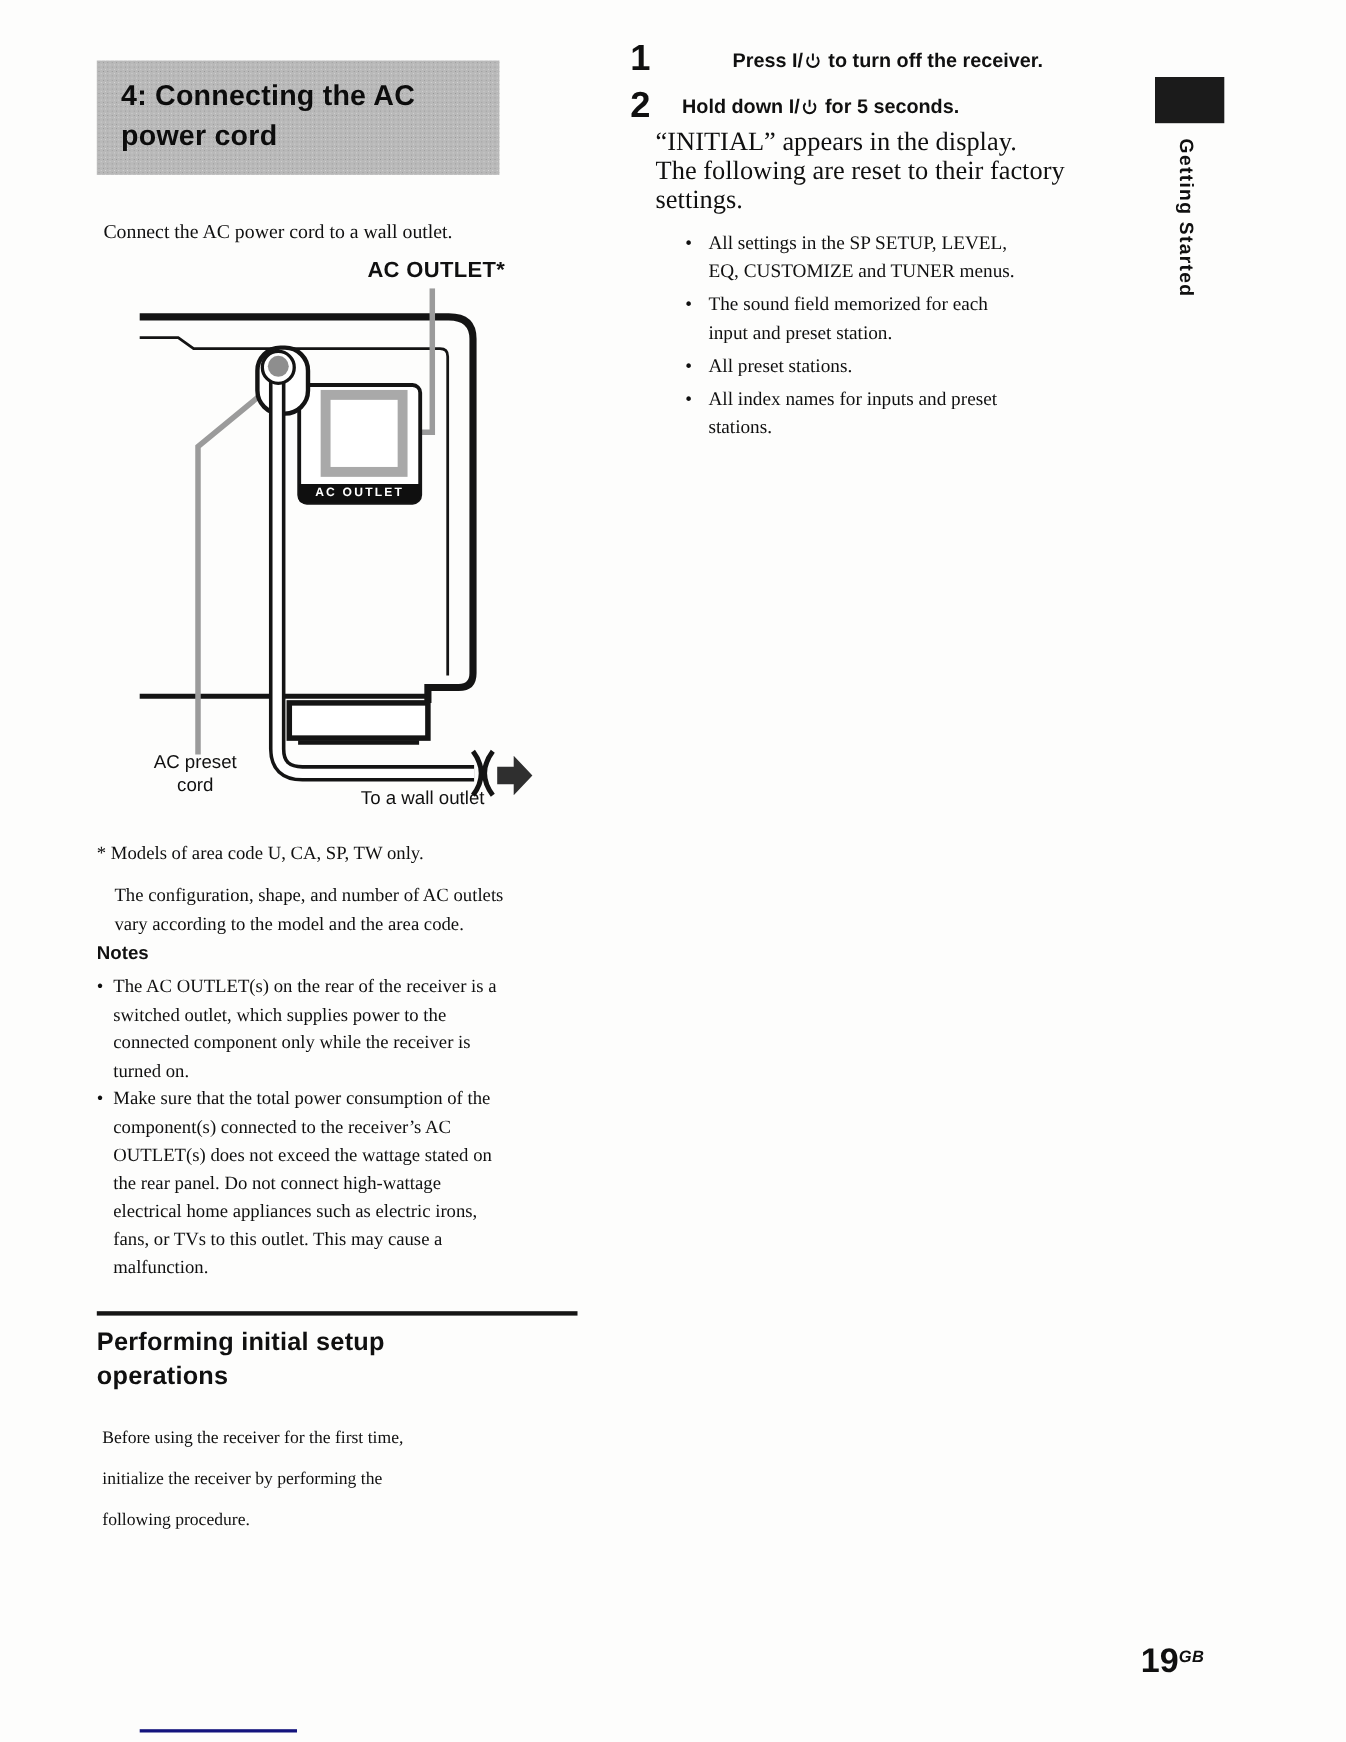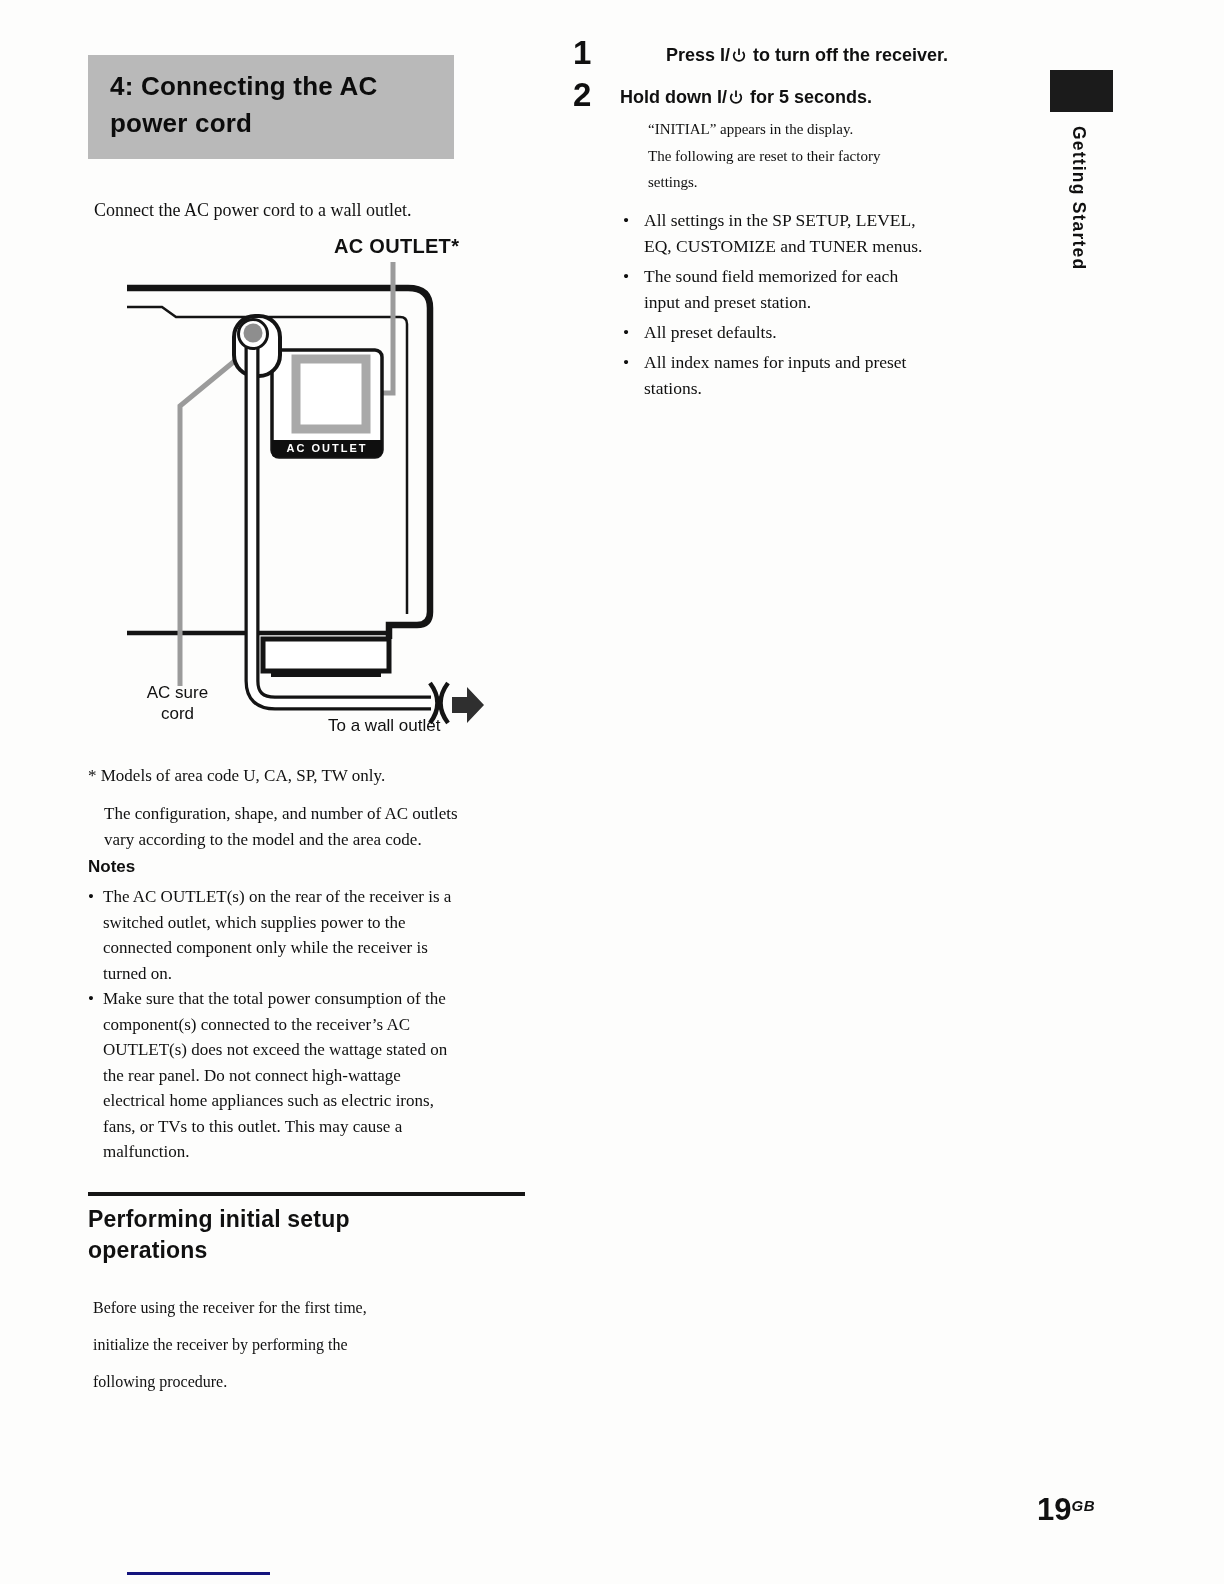--- a/index.html
+++ b/index.html
@@ -67,22 +67,22 @@
   .step-num{
     position:absolute;left:573px;
     font-family:"Liberation Sans",sans-serif;font-weight:700;font-size:33px;line-height:1;
   }
   .step-label{
     position:absolute;left:620px;width:420px;
     font-family:"Liberation Sans",sans-serif;font-weight:700;font-size:18px;
   }
   .pwr{display:inline-block;width:16px;height:17px;vertical-align:-3px;margin:0 1px;}
   .step-body{
-    position:absolute;left:648px;top:116px;width:400px;
-    font-size:15px;line-height:26.5px;white-space:pre-line;
+    position:absolute;left:596px;top:116px;width:400px;
+    font-size:24px;line-height:26.5px;white-space:pre-line;
   }
   .reset-list{position:absolute;left:623px;top:207px;width:400px;font-size:17.5px;line-height:26px;}
   .reset-item{position:relative;padding-left:21px;margin-bottom:4px;}
   .reset-item .dot{position:absolute;left:0;top:0;}
   .reset-item .txt{white-space:pre-line;}
   
   .side-tab{position:absolute;left:1050px;top:70px;width:63px;height:42px;background:#1b1b1b;}
   .side-label{
     position:absolute;left:1089px;top:126px;
     transform:rotate(90deg);transform-origin:0 0;
@@ -131,21 +131,21 @@
       <path d="M152 76 V419 Q152 441 175 441 H331" fill="none" stroke="#141414" stroke-width="15"></path>
       <path d="M152 76 V419 Q152 441 175 441 H331" fill="none" stroke="#ffffff" stroke-width="8.5"></path>
       <circle cx="153" cy="72" r="14.5" fill="#ffffff" stroke="#141414" stroke-width="3"></circle>
       <circle cx="153" cy="71" r="9.5" fill="#8e8e8e"></circle>
 
       <path d="M330 421 q15 20 0 40" fill="none" stroke="#141414" stroke-width="4.5"></path>
       <path d="M348 421 q-15 20 0 40" fill="none" stroke="#141414" stroke-width="4.5"></path>
       <polygon points="352,435 367,435 367,425 384,443 367,461 367,451 352,451" fill="#2f2f2f"></polygon>
     </svg>
     <div class="plate-label">AC OUTLET</div>
-    <div class="lbl-cord">AC sure
+    <div class="lbl-cord">AC preset
 cord</div>
     <div class="lbl-wall">To a wall outlet</div>
   </div>
 
   <div class="footnote">
     <div><span>*</span>&nbsp;<span>Models of area code U, CA, SP, TW only.</span></div>
     <div class="fn-rest">The configuration, shape, and number of AC outlets
 vary according to the model and the area code.</div>
   </div>
 
@@ -201,21 +201,21 @@
       <span class="txt">All settings in the SP SETUP, LEVEL,
 EQ, CUSTOMIZE and TUNER menus.</span>
     </div>
     <div class="reset-item">
       <span class="dot">•</span>
       <span class="txt">The sound field memorized for each
 input and preset station.</span>
     </div>
     <div class="reset-item">
       <span class="dot">•</span>
-      <span class="txt">All preset defaults.</span>
+      <span class="txt">All preset stations.</span>
     </div>
     <div class="reset-item">
       <span class="dot">•</span>
       <span class="txt">All index names for inputs and preset
 stations.</span>
     </div>
   </div>
 
   <div class="side-tab"></div>
   <div class="side-label">Getting Started</div>

